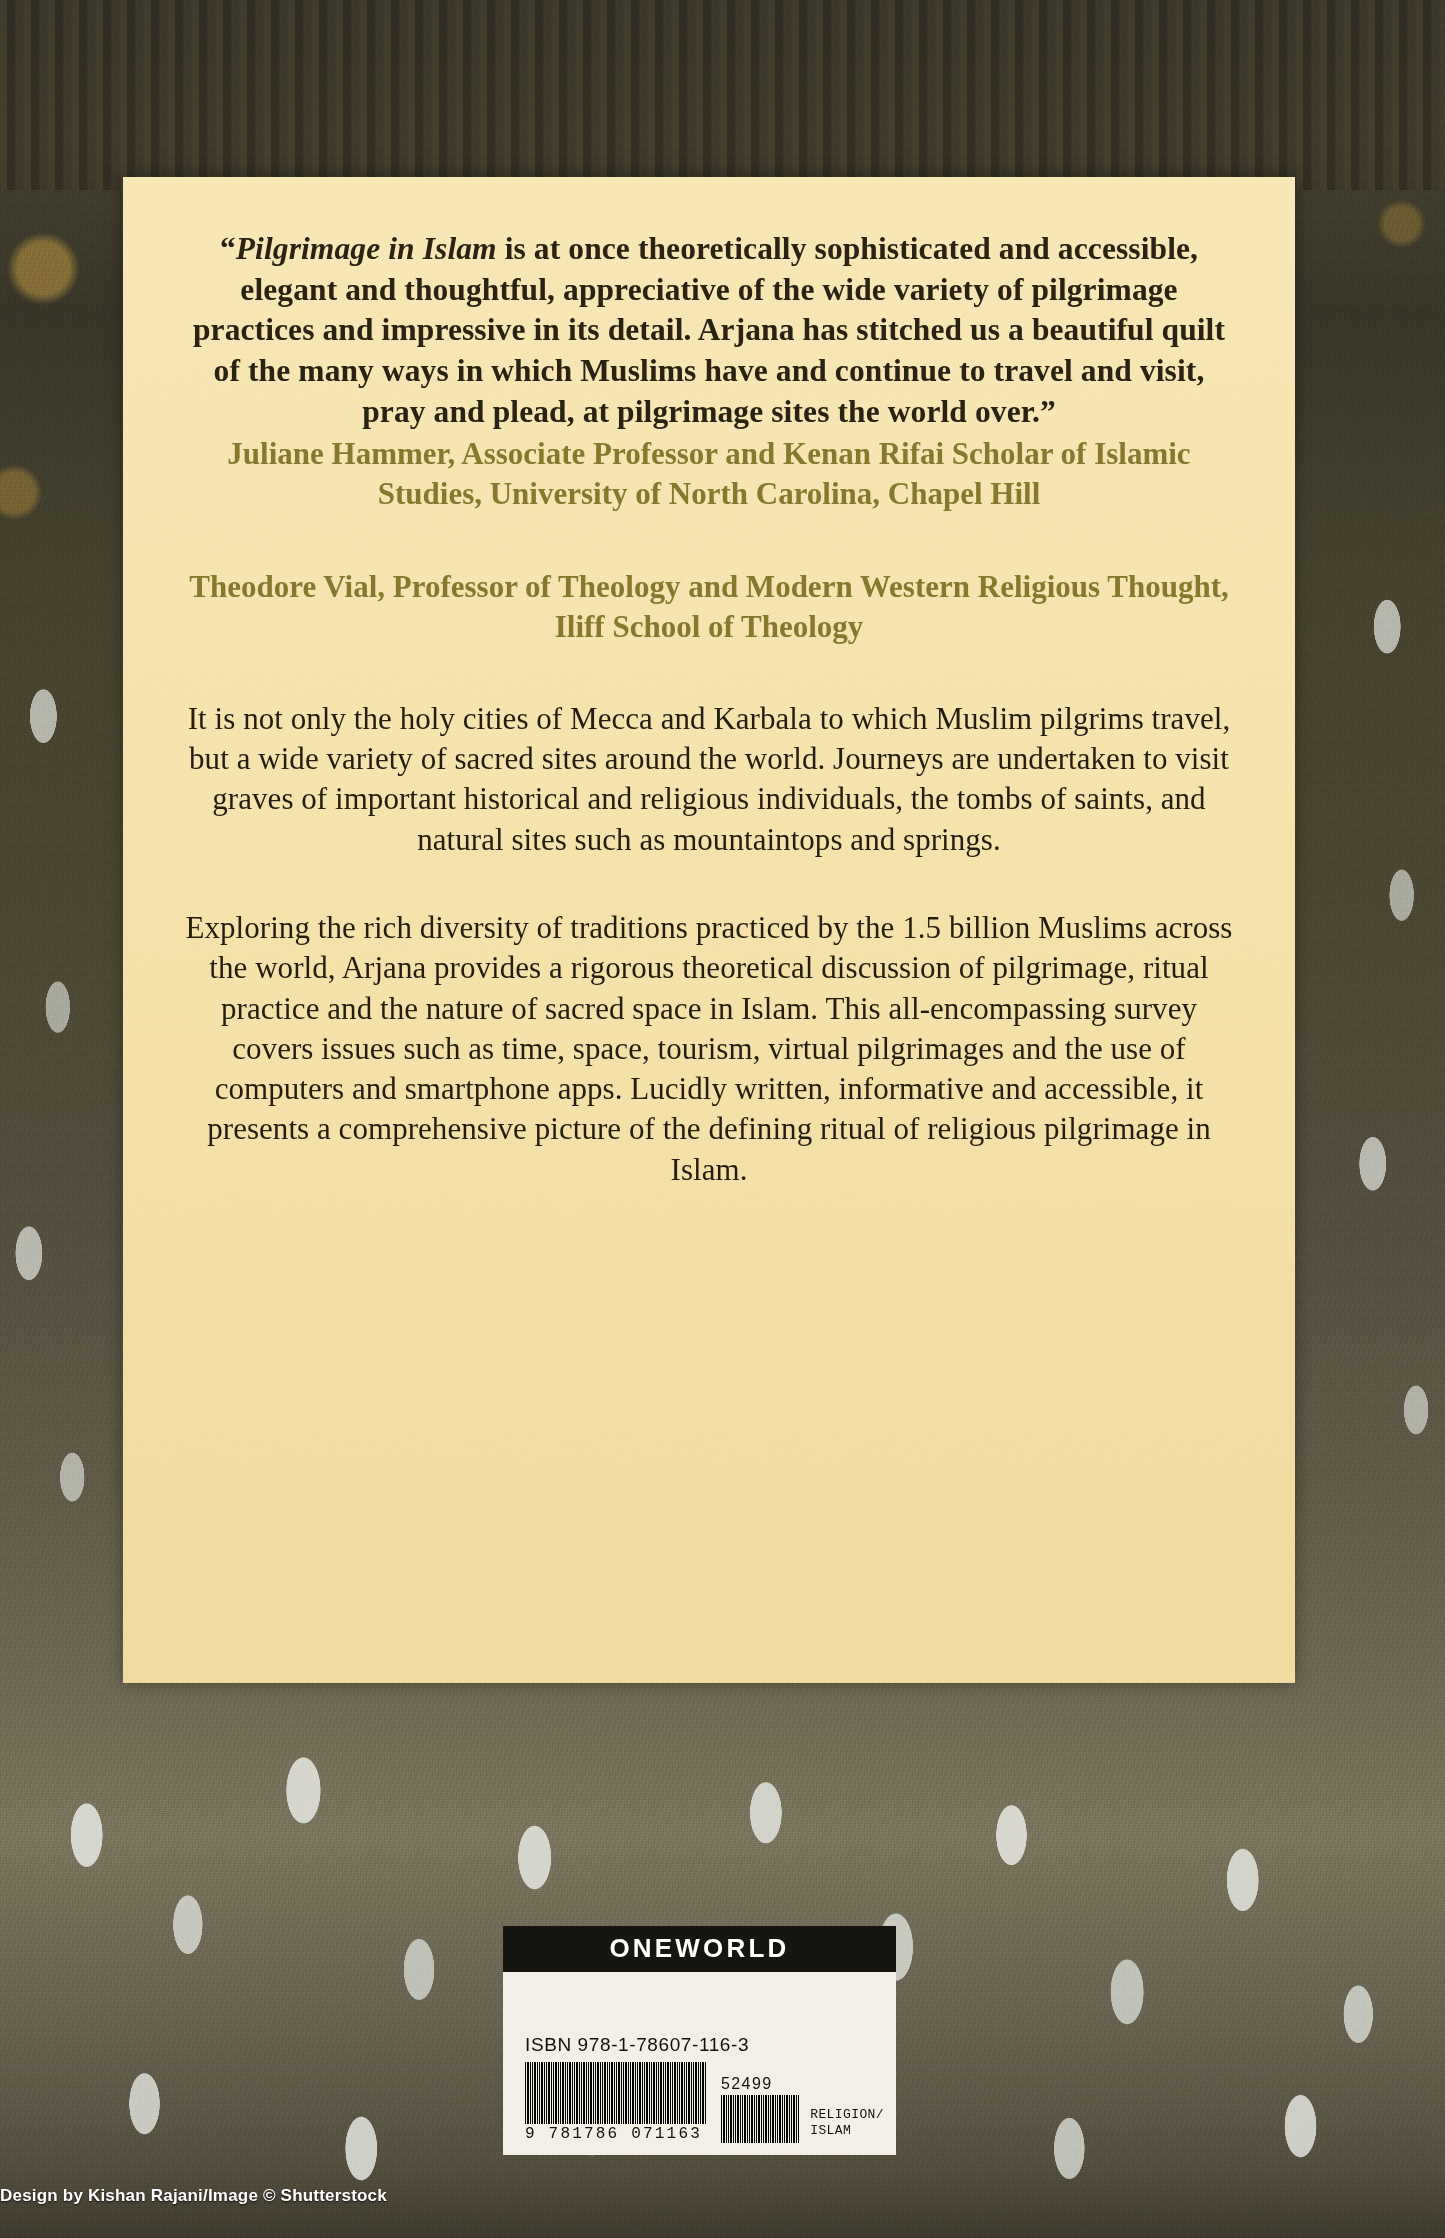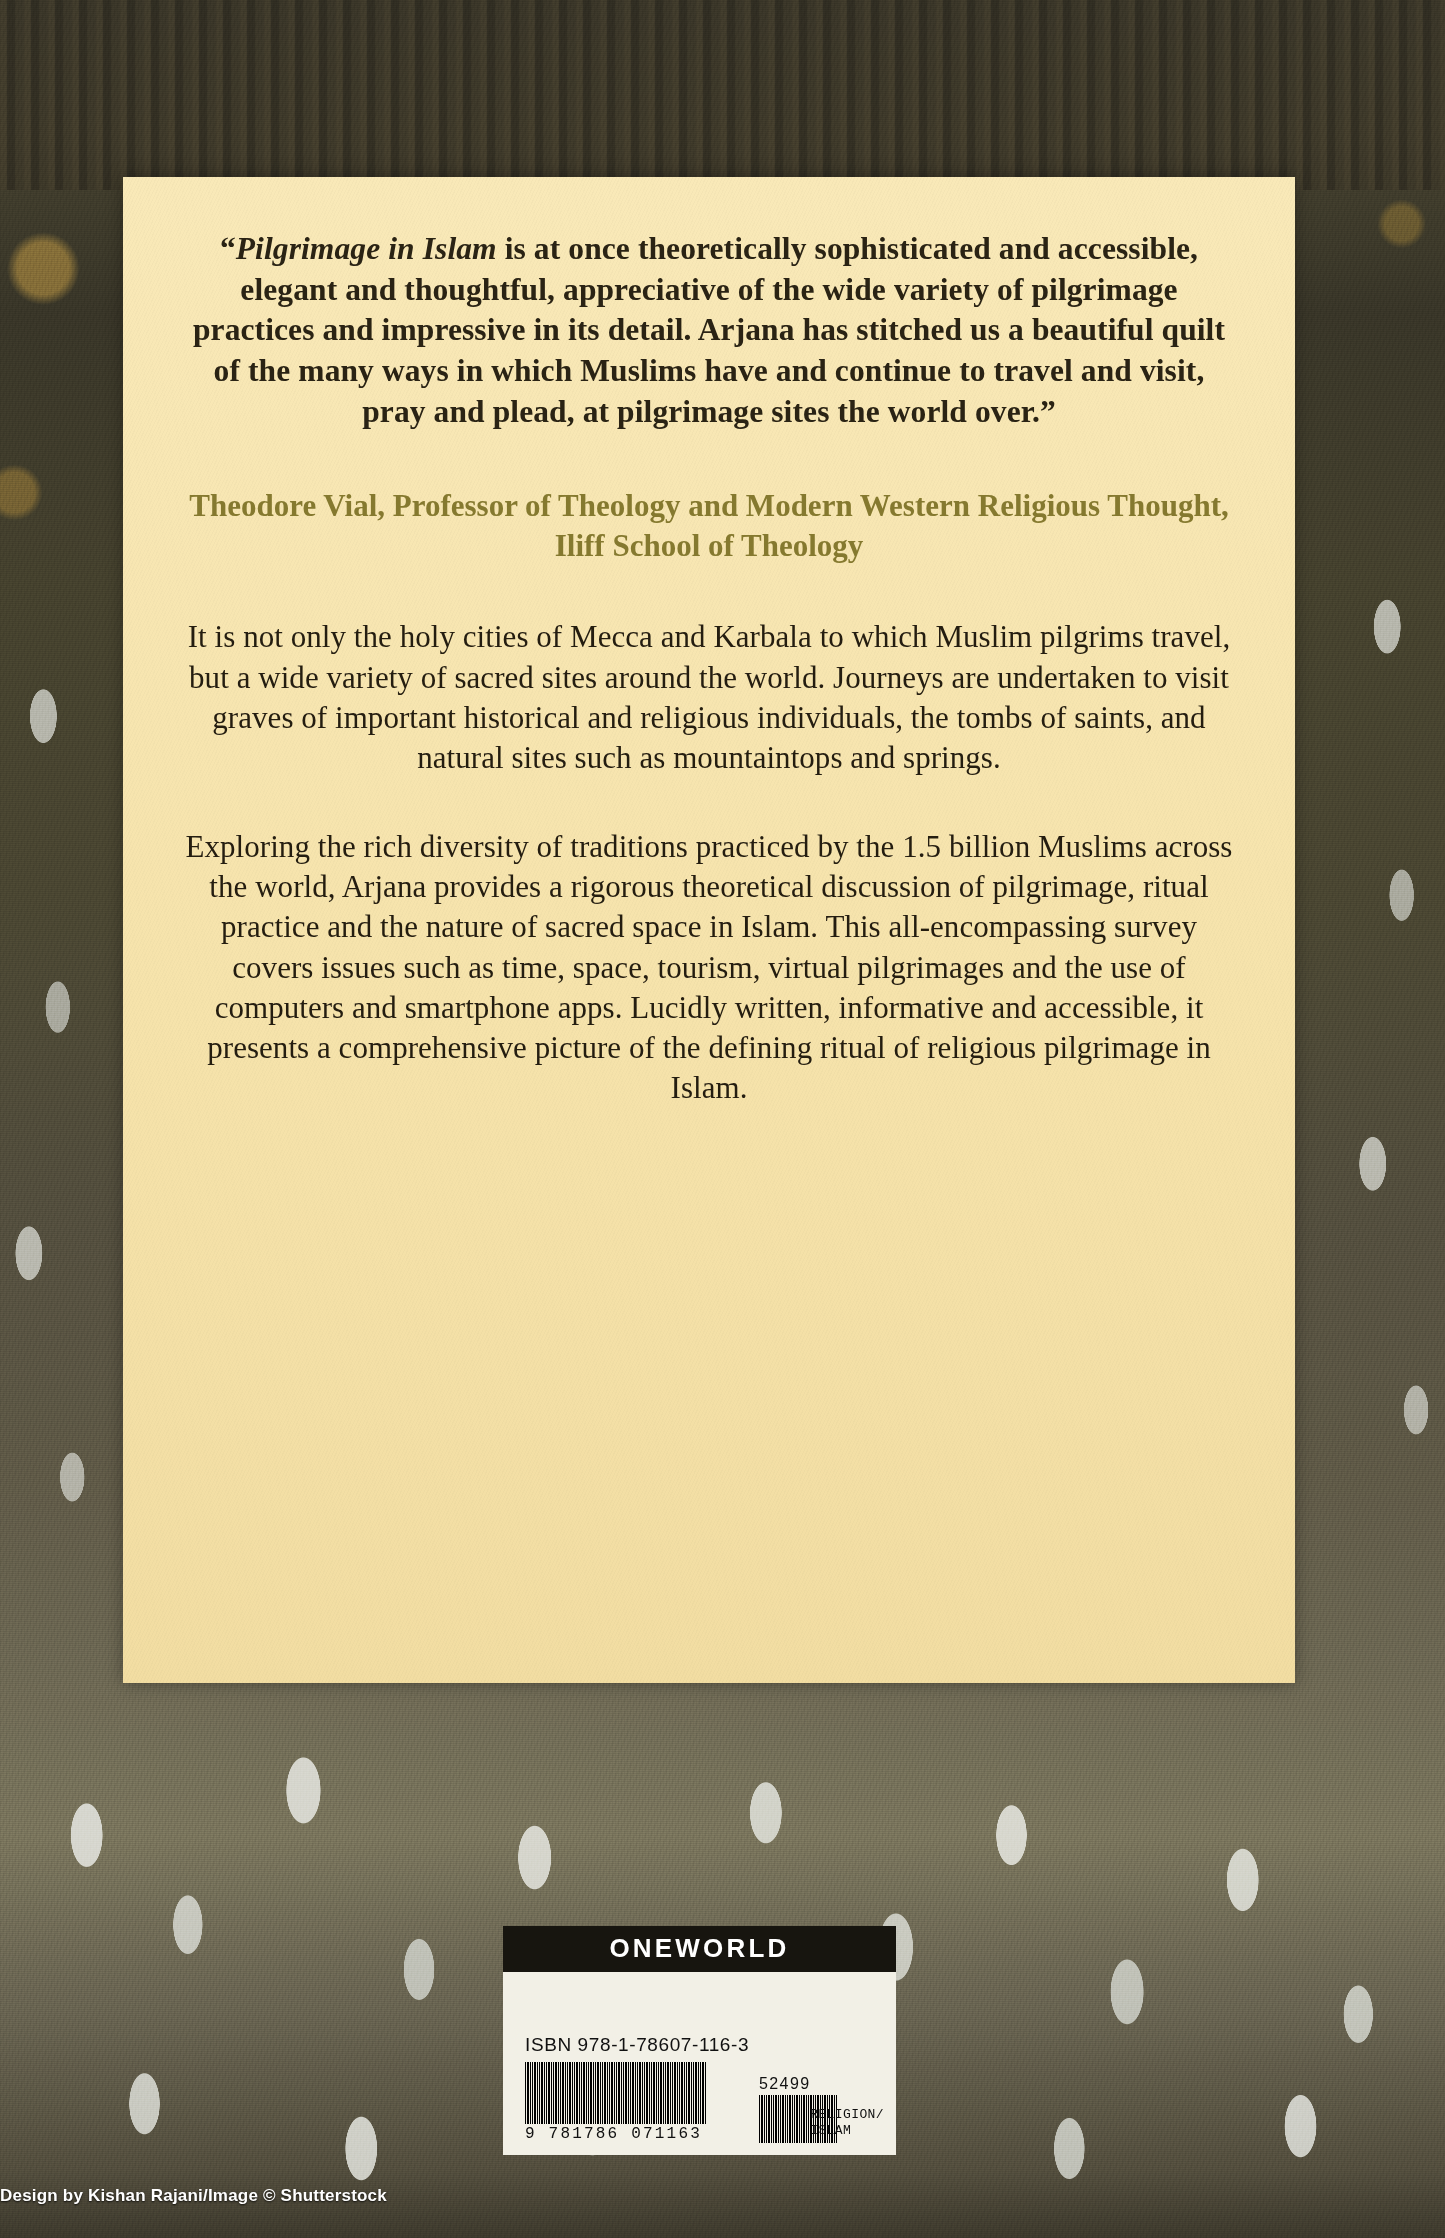--- a/index.html
+++ b/index.html
@@ -187,21 +187,21 @@
       #000 2px 4px, #f2f0e6 4px 5px,
       #000 5px 6px, #f2f0e6 6px 7px);
   }
   .ean-digits {
     font-family: Liberation Mono, monospace;
     font-size: 16px;
     color: #111;
     letter-spacing: 2.2px;
     margin-top: 1px;
   }
-  .addon-col { display: flex; flex-direction: column; margin-left: 38px; }
+  .addon-col { display: flex; flex-direction: column; }
   .addon-digits {
     font-family: "Liberation Sans", sans-serif;
     font-size: 16px;
     color: #111;
     letter-spacing: 1.4px;
     margin-bottom: 2px;
   }
   .bars-addon .bars { height: 48px; }
   .category {
     position: absolute;
@@ -243,20 +243,21 @@
 
   <div class="photo"></div>
   <div class="photo-top-dark"></div>
   <div class="photo-grain"></div>
 
   <div class="panel">
 
     <div class="quote">
       <span>“</span><em>Pilgrimage in Islam</em><span> is at once theoretically sophisticated and accessible, elegant and thoughtful, appreciative of the wide variety of pilgrimage practices and impressive in its detail. Arjana has stitched us a beautiful quilt of the many ways in which Muslims have and continue to travel and visit, pray and plead, at pilgrimage sites the world over.”</span>
     </div>
+    <div class="attrib">Juliane Hammer, Associate Professor and Kenan Rifai Scholar of Islamic Studies, University of North Carolina, Chapel Hill</div>
 
     <div class="gap-lg"></div>
 
     <div class="attrib">Theodore Vial, Professor of Theology and Modern Western Religious Thought, Iliff School of Theology</div>
 
     <div class="gap-lg"></div>
 
     <div class="body-p">It is not only the holy cities of Mecca and Karbala to which Muslim pilgrims travel, but a wide variety of sacred sites around the world. Journeys are undertaken to visit graves of important historical and religious individuals, the tombs of saints, and natural sites such as mountaintops and springs.</div>
 
     <div class="gap-md"></div>

